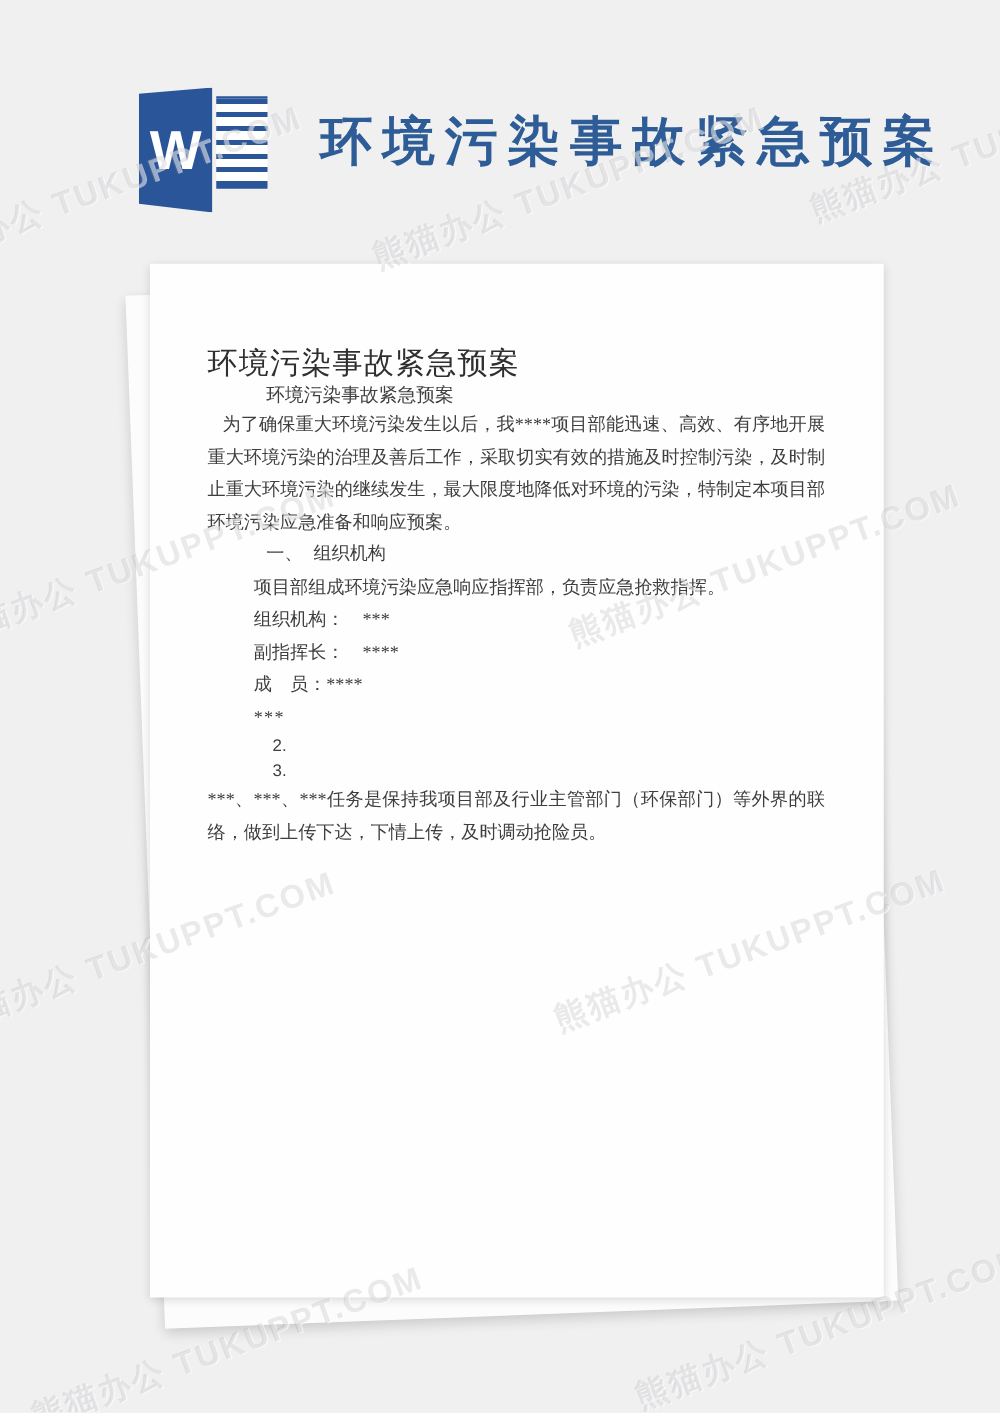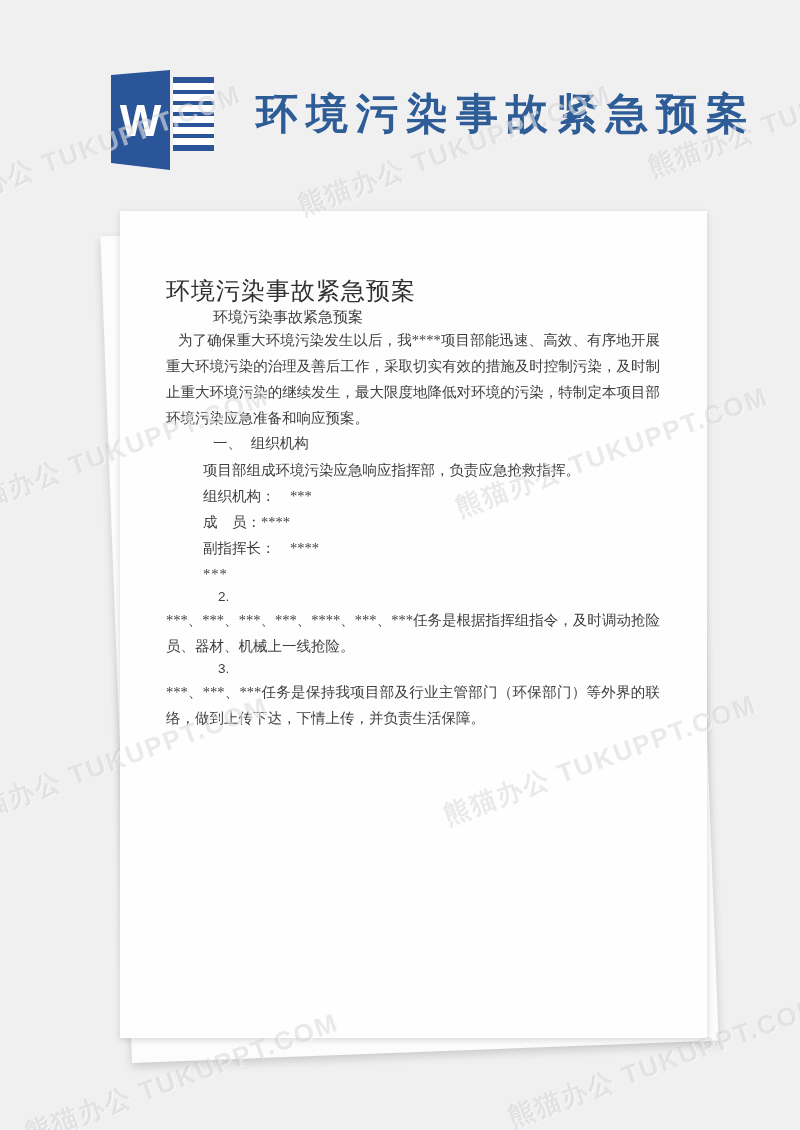--- a/index.html
+++ b/index.html
@@ -100,31 +100,30 @@
     <div class="doc">
 
       <h2 class="doc-heading">环境污染事故紧急预案</h2>
       <p class="doc-subheading">环境污染事故紧急预案</p>
       <p class="doc-intro">为了确保重大环境污染发生以后，我****项目部能迅速、高效、有序地开展重大环境污染的治理及善后工作，采取切实有效的措施及时控制污染，及时制止重大环境污染的继续发生，最大限度地降低对环境的污染，特制定本项目部环境污染应急准备和响应预案。</p>
 
       <p class="sec-title">一、 组织机构</p>
       <p class="sec-lead">项目部组成环境污染应急响应指挥部，负责应急抢救指挥。</p>
 
       <p class="role-line"><span>组织机构：　</span><span>***</span></p>
+      <p class="role-line"><span>副指挥长：　</span><span>****</span></p>
       <p class="role-line"><span>成　员：</span><span>****</span></p>
-      <p class="role-line"><span>副指挥长：　</span><span>****</span></p>
 
       <p class="orphan">***</p>
 
 
       <p class="item-num-line">2.</p>
-      <p class="item item-body">***、***、***、***、****、***、***任务是根据指挥组指令，及时调动抢险员、器材、机械上一线抢险。</p>
 
       <p class="item-num-line">3.</p>
-      <p class="item item-body">***、***、***任务是保持我项目部及行业主管部门（环保部门）等外界的联络，做到上传下达，下情上传，并负责生活保障。</p>
+      <p class="item item-body">***、***、***任务是保持我项目部及行业主管部门（环保部门）等外界的联络，做到上传下达，下情上传，及时调动抢险员。</p>
 
     </div>
   </div>
 
   <div class="wm-layer">
     <span class="wm" style="left:85px;top:150px;">熊猫办公 TUKUPPT.COM</span>
     <span class="wm" style="left:455px;top:150px;">熊猫办公 TUKUPPT.COM</span>
     <span class="wm" style="left:805px;top:112px;">熊猫办公 TUKUPPT.COM</span>
     <span class="wm" style="left:112px;top:452px;">熊猫办公 TUKUPPT.COM</span>
     <span class="wm" style="left:612px;top:452px;">熊猫办公 TUKUPPT.COM</span>

